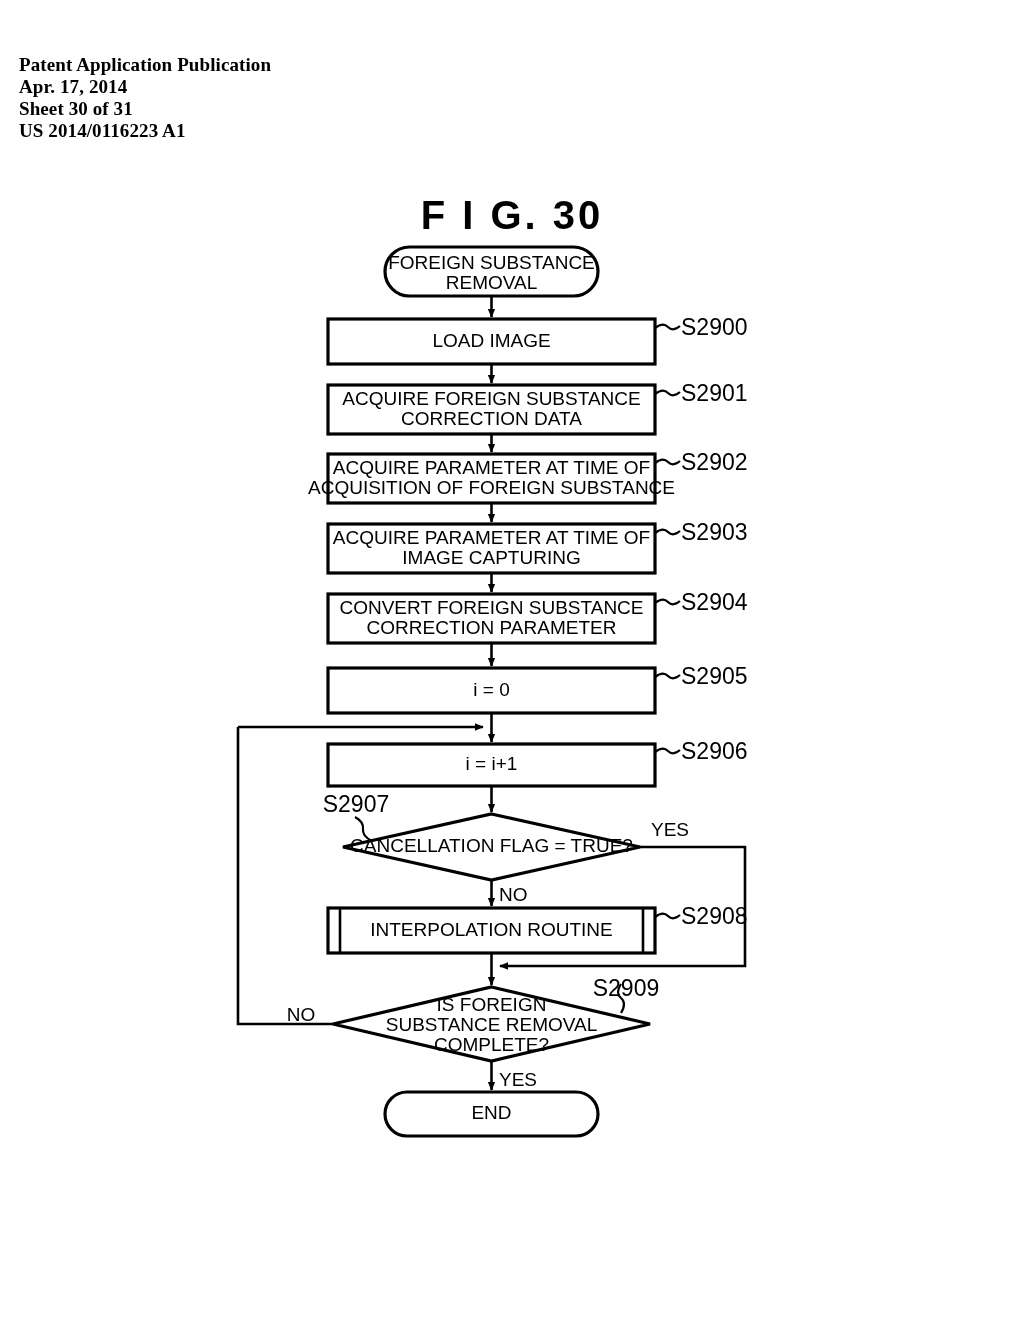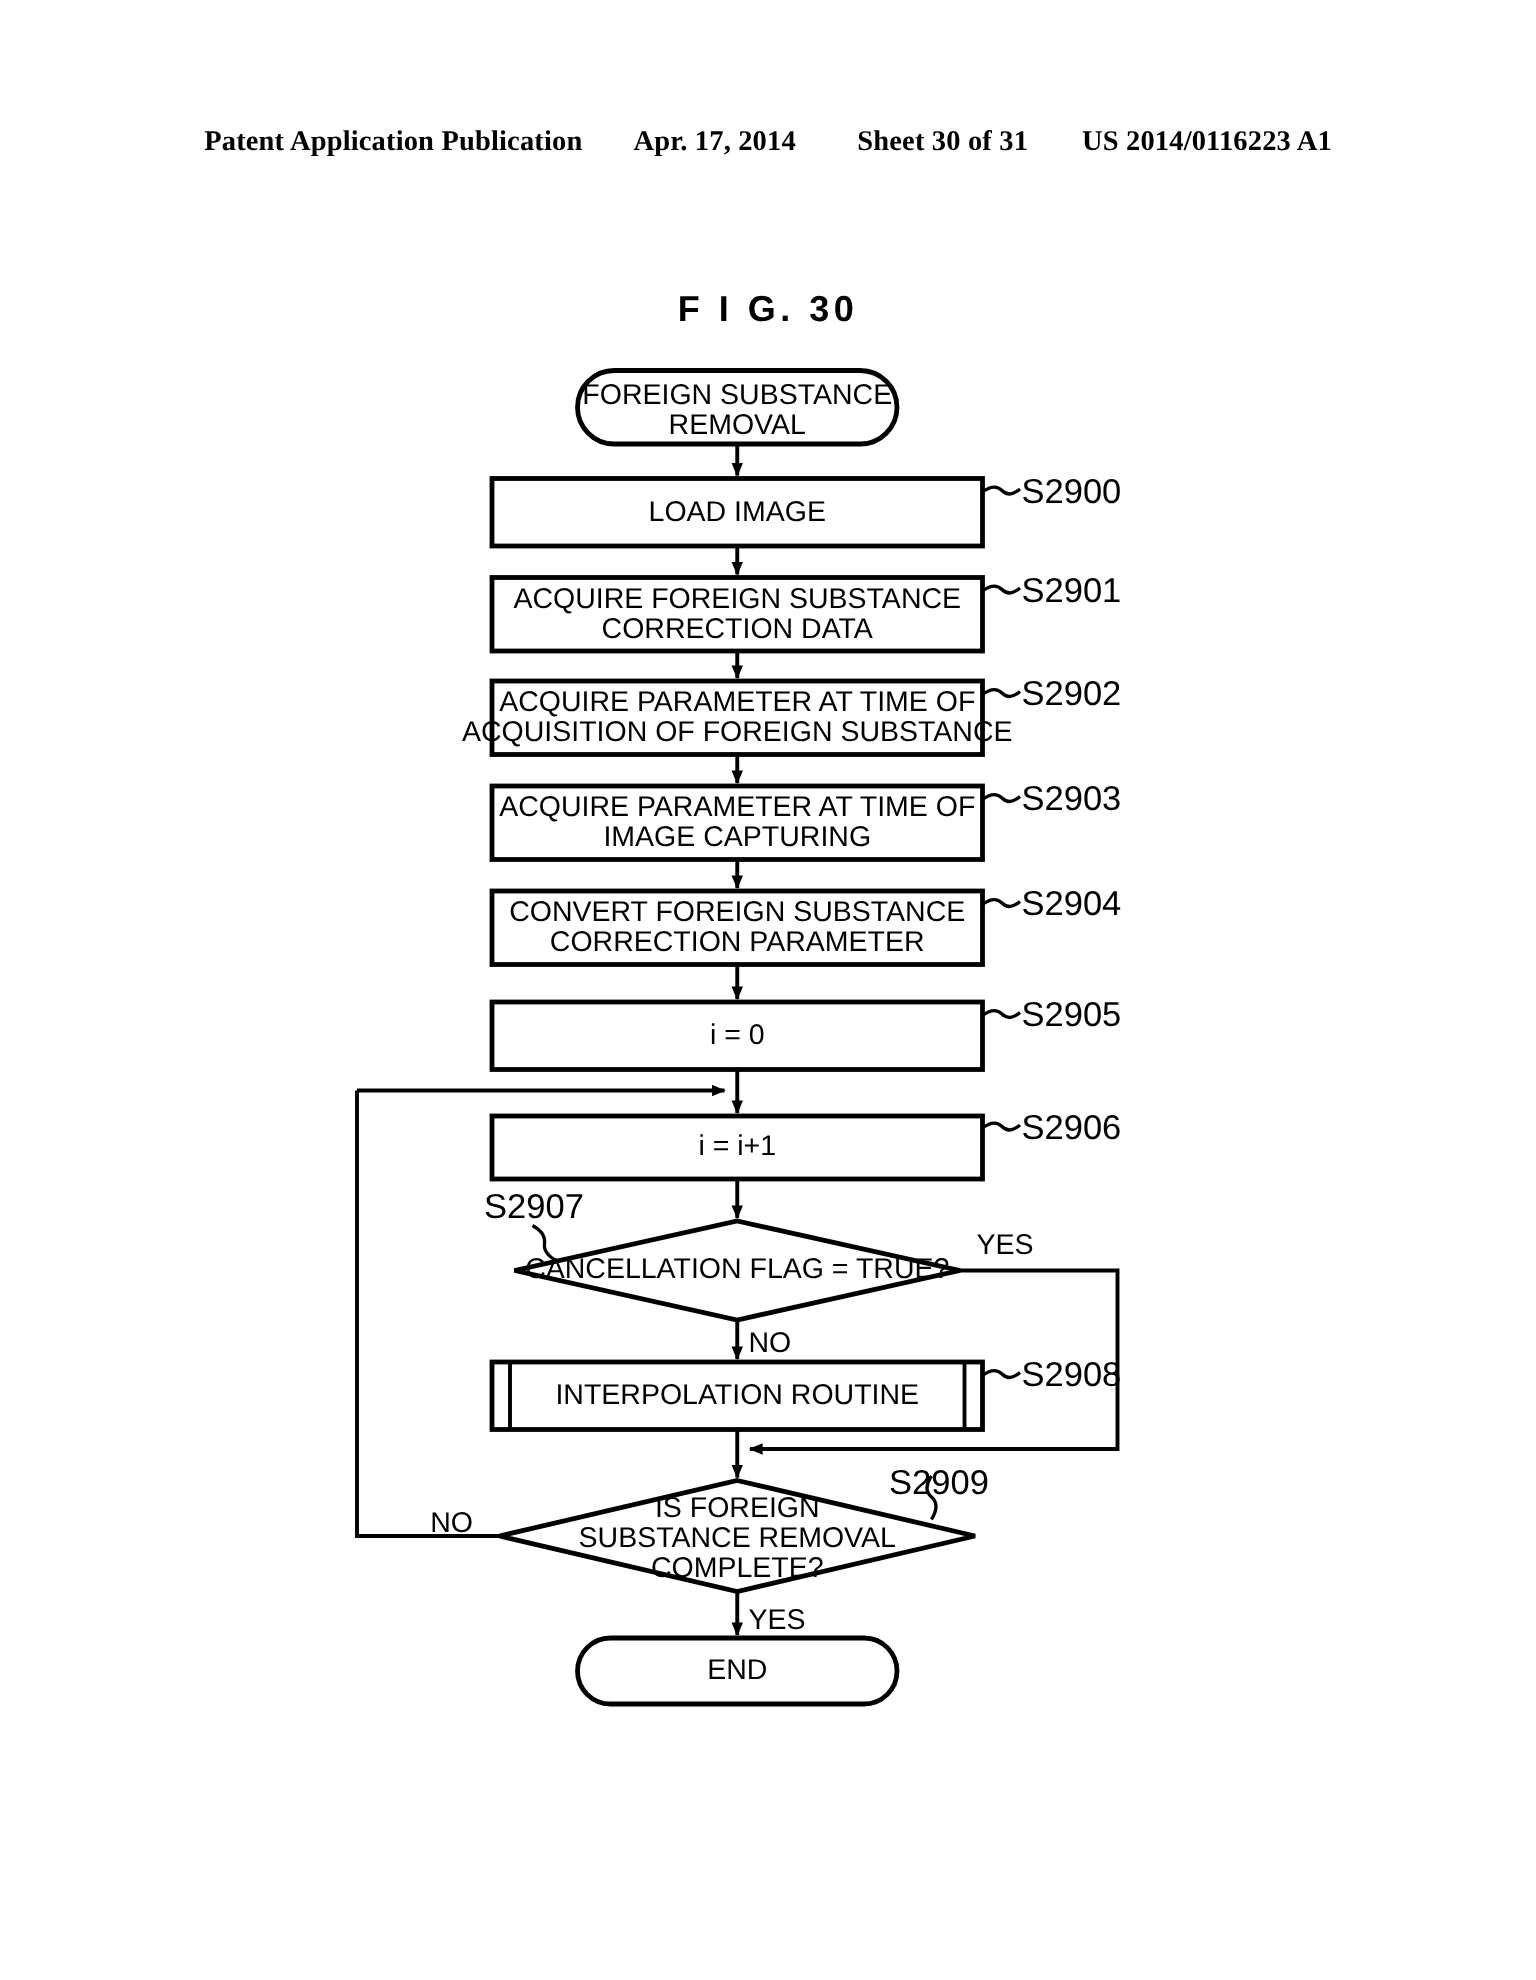--- a/index.html
+++ b/index.html
@@ -28,36 +28,37 @@
     width: 1024px;
     height: 28px;
     display: flex;
     align-items: baseline;
     justify-content: center;
     font-family: "Liberation Serif", serif;
     font-weight: bold;
     font-size: 19px;
     letter-spacing: 0.1px;
     white-space: nowrap;
+    flex-direction: column;
   }
   .pub-header .h-pub   { margin-right: 34px; }
   .pub-header .h-date  { margin-right: 22px; }
   .pub-header .h-sheet { margin-right: 36px; margin-left: 19px; }
   .pub-header .h-num   { }
 
   
   .fig-title {
     position: absolute;
     left: 0;
     top: 193px;
     width: 1024px;
     text-align: center;
     font-family: "Liberation Sans", sans-serif;
     font-weight: bold;
-    font-size: 24px;
+    font-size: 40px;
     letter-spacing: 3px;
   }
 
   
   .flow-wrap {
     position: absolute;
     left: 0;
     top: 0;
     width: 1024px;
     height: 1112px;

